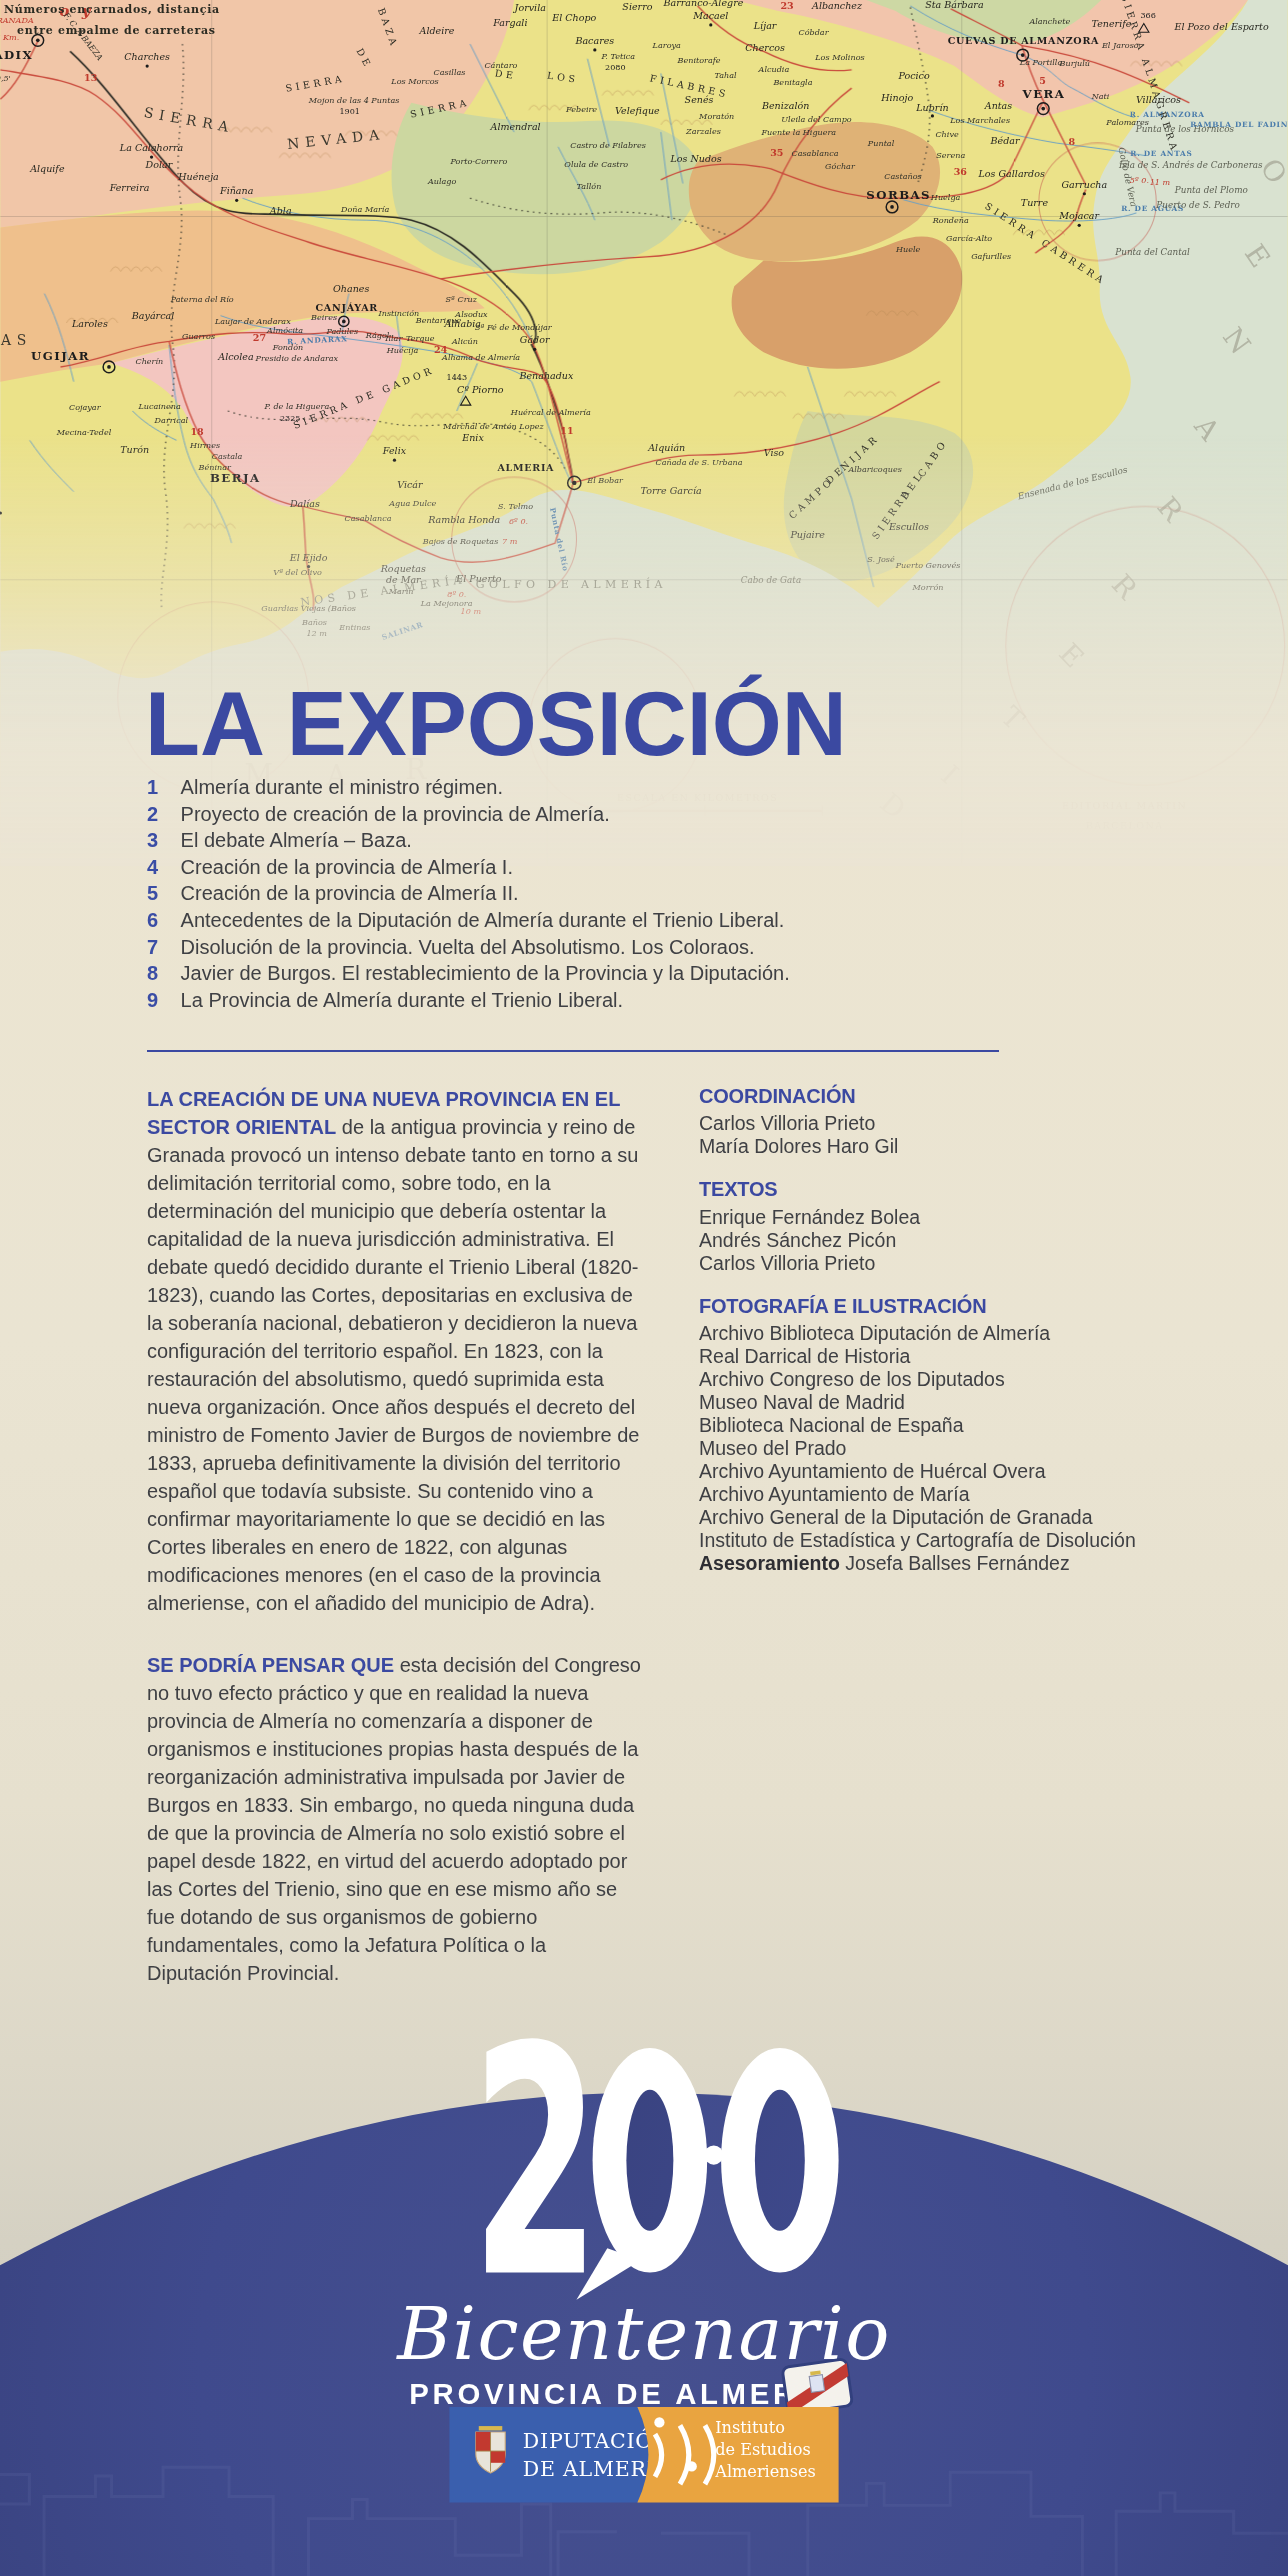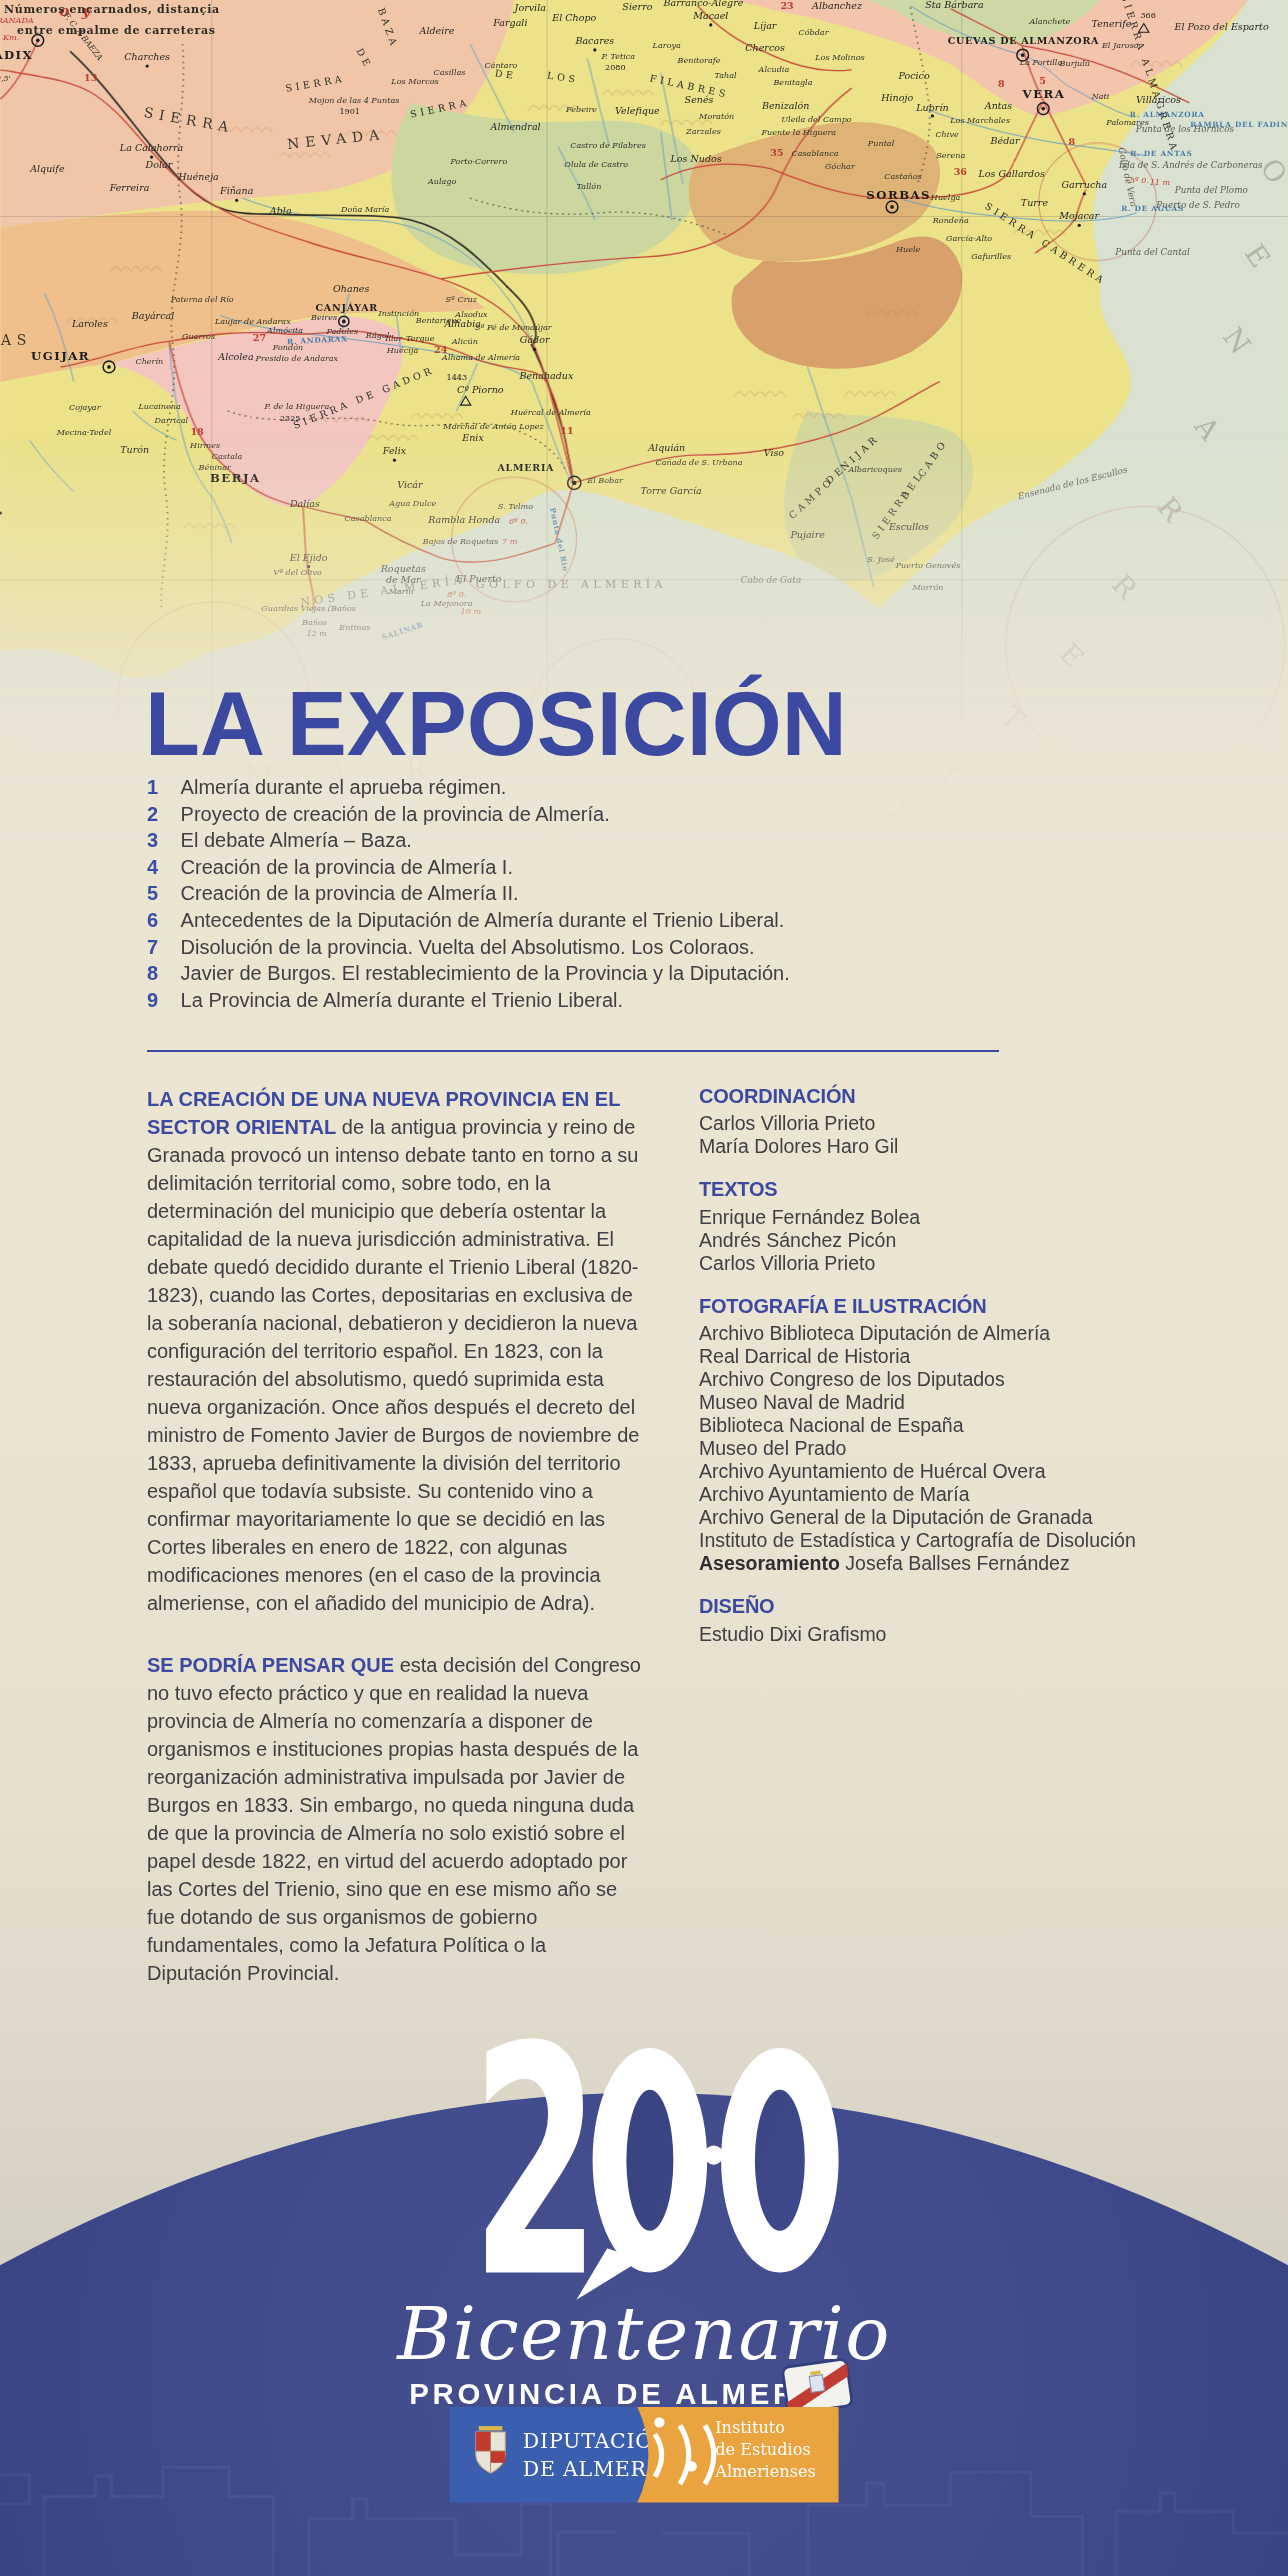--- a/index.html
+++ b/index.html
@@ -443,21 +443,21 @@
         </g>
     </svg>
   </div>
   <div class="map-fade"></div>
 
   <h1 class="page-title">LA EXPOSICIÓN</h1>
 
   <div class="exhibit-list" id="exhibit-list">
       <div class="list-row">
         <span class="num">1</span>
-        <span class="txt">Almería durante el aprueba régimen.</span>
+        <span class="txt">Almería durante el ministro régimen.</span>
       </div>
       <div class="list-row">
         <span class="num">2</span>
         <span class="txt">Proyecto de creación de la provincia de Almería.</span>
       </div>
       <div class="list-row">
         <span class="num">3</span>
         <span class="txt">El debate Almería – Baza.</span>
       </div>
       <div class="list-row">
@@ -512,24 +512,20 @@
           <div class="cred-line">Archivo Congreso de los Diputados</div>
           <div class="cred-line">Museo Naval de Madrid</div>
           <div class="cred-line">Biblioteca Nacional de España</div>
           <div class="cred-line">Museo del Prado</div>
           <div class="cred-line">Archivo Ayuntamiento de Huércal Overa</div>
           <div class="cred-line">Archivo Ayuntamiento de María</div>
           <div class="cred-line">Archivo General de la Diputación de Granada</div>
           <div class="cred-line">Instituto de Estadística y Cartografía de Disolución</div>
           <div class="cred-line"><span class="b">Asesoramiento</span> Josefa Ballses Fernández</div>
         </div>
-        <div class="cred-sec">
-          <h3>DISEÑO</h3>
-          <div class="cred-line">Estudio Dixi Grafismo</div>
-        </div>
       </div>
   </div>
 
   <div class="footer">
     <svg width="1288" height="667" viewBox="0 0 1754 908">
       <defs>
         <radialGradient id="fgrad" cx="877" cy="620" r="1100" gradientUnits="userSpaceOnUse">
           <stop offset="0" stop-color="#46508f"></stop>
           <stop offset="0.55" stop-color="#3f4a8d"></stop>
           <stop offset="1" stop-color="#38417d"></stop>

